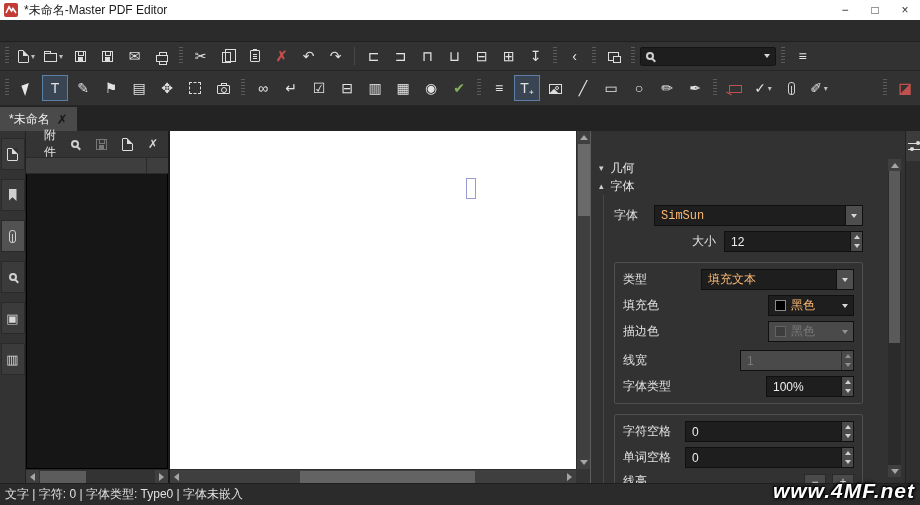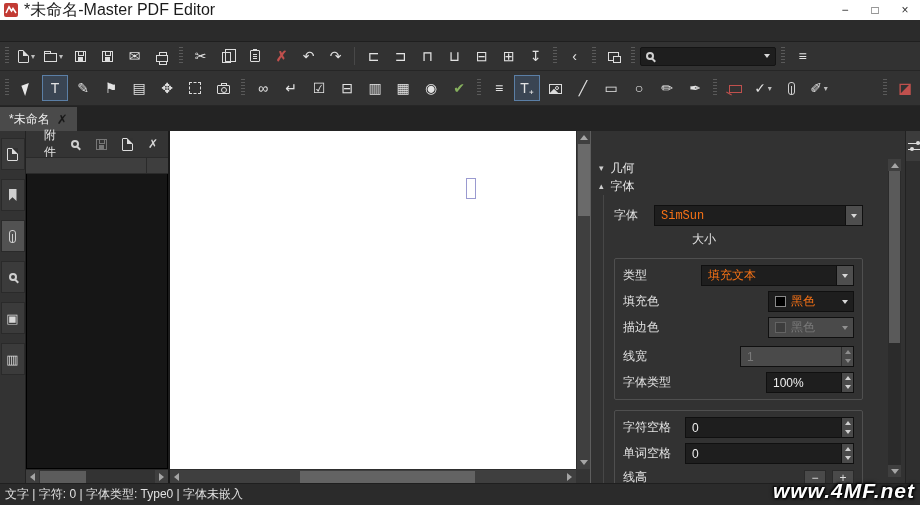--- a/index.html
+++ b/index.html
@@ -3,21 +3,21 @@
 <meta charset="utf-8">
 <style>
   * { margin:0; padding:0; box-sizing:border-box; }
   html,body { background:#222; }
   body { font-family:"Liberation Sans","DejaVu Sans",sans-serif; font-size:12px; color:#e4e4e4; }
   .app { position:relative; width:920px; height:505px; background:#2e2e2e; overflow:hidden; user-select:none; }
 
   
   .titlebar { position:absolute; top:0; left:0; width:920px; height:20px; background:#ffffff; display:flex; align-items:center; }
   .appicon { width:14px; height:14px; margin:0 6px 0 4px; }
-  .titletext { color:#1b1b1b; font-size:16px; }
+  .titletext { color:#1b1b1b; font-size:12px; }
   .wctrls { margin-left:auto; display:flex; height:100%; }
   .wbtn { width:30px; height:100%; display:flex; align-items:center; justify-content:center; color:#333; font-size:12px; }
 
   
   .menubar { position:absolute; top:20px; left:0; width:920px; height:22px; background:#2b2b2b; display:flex; align-items:center; border-bottom:1px solid #1f1f1f; }
   .mitem { padding:0 11px; line-height:22px; color:#e8e8e8; }
 
   
   .tb1 { position:absolute; top:42px; left:0; width:920px; height:29px; }
   .tb2 { position:absolute; top:71px; left:0; width:920px; height:35px; }
@@ -121,21 +121,21 @@
   
   .rpanel { width:315px; background:#323232; border-left:1px solid #5e5e5e; position:relative; }
   .rp-title { height:24px; background:#3a3a3a; border-bottom:1px solid #555; text-align:center; line-height:23px; font-weight:bold; color:#f0f0f0; }
   .rp-body { position:absolute; top:24px; left:0; right:0; bottom:0; overflow:hidden; padding:4px 34px 0 8px; }
   .rp-sec { height:18px; display:flex; align-items:center; gap:7px; color:#e8e8e8; }
   .rp-sec .tri { font-size:9px; color:#cfcfcf; }
   .rp-content { margin-left:4px; padding:10px 0 0 10px; border-left:1px solid #474747; }
   .prow { display:flex; align-items:center; margin-bottom:5px; }
   .plbl { color:#e2e2e2; }
   .combo { display:flex; align-items:center; height:21px; background:#1e1e1e; border:1px solid #101010; padding-left:6px; }
-  .combo .cval { color:#f97316; font-family:"Liberation Mono","DejaVu Sans Mono",monospace; font-size:12px; }
+  .combo .cval { color:#fdba74; font-family:"Liberation Mono","DejaVu Sans Mono",monospace; font-size:12px; }
   .combo .cbtn { margin-left:auto; width:17px; height:100%; background:#4e4e4e; border-left:1px solid #101010; display:flex; align-items:center; justify-content:center; }
   .spin { display:flex; align-items:center; height:21px; background:#1e1e1e; border:1px solid #101010; padding-left:6px; }
   .spin .sval { color:#eee; }
   .sbtns { margin-left:auto; width:12px; height:100%; background:#4a4a4a; border-left:1px solid #101010; display:flex; flex-direction:column; }
   .sbtns span { flex:1; display:flex; align-items:center; justify-content:center; }
   .sbtns .tu { width:0;height:0;border-left:3px solid transparent;border-right:3px solid transparent;border-bottom:4px solid #d0d0d0; }
   .sbtns .td { width:0;height:0;border-left:3px solid transparent;border-right:3px solid transparent;border-top:4px solid #d0d0d0; }
   .ct-down { width:0;height:0;border-left:3px solid transparent;border-right:3px solid transparent;border-top:4px solid #d8d8d8; }
   .swatch { width:11px; height:11px; border:1px solid #8a8a8a; margin-right:5px; }
   .pgroup { border:1px solid #4f4f4f; border-radius:2px; padding:6px 8px; margin:10px 8px 0 0; }
@@ -568,20 +568,31 @@
             <div class="combo" style="flex:1;margin-right:8px;">
               <span class="cval">SimSun</span>
               <span class="cbtn">
                   <span class="ct-down"></span>
                 </span>
             </div>
           </div>
 
           <div class="prow" style="padding-left:78px;">
             <span class="plbl" style="margin-right:8px;">大小</span>
+            <div class="spin" style="flex:1;margin-right:8px;">
+              <span class="sval">12</span>
+              <span class="sbtns">
+                  <span>
+                    <i class="tu" style="display:block;"></i>
+                  </span>
+                  <span>
+                    <i class="td" style="display:block;"></i>
+                  </span>
+                </span>
+            </div>
           </div>
 
           <div class="pgroup">
             <div class="prow">
               <span class="plbl" style="width:78px;">类型</span>
               <div class="combo" style="flex:1;">
                 <span class="cval" style="font-family:inherit;">填充文本</span>
                 <span class="cbtn">
                     <span class="ct-down"></span>
                   </span>

